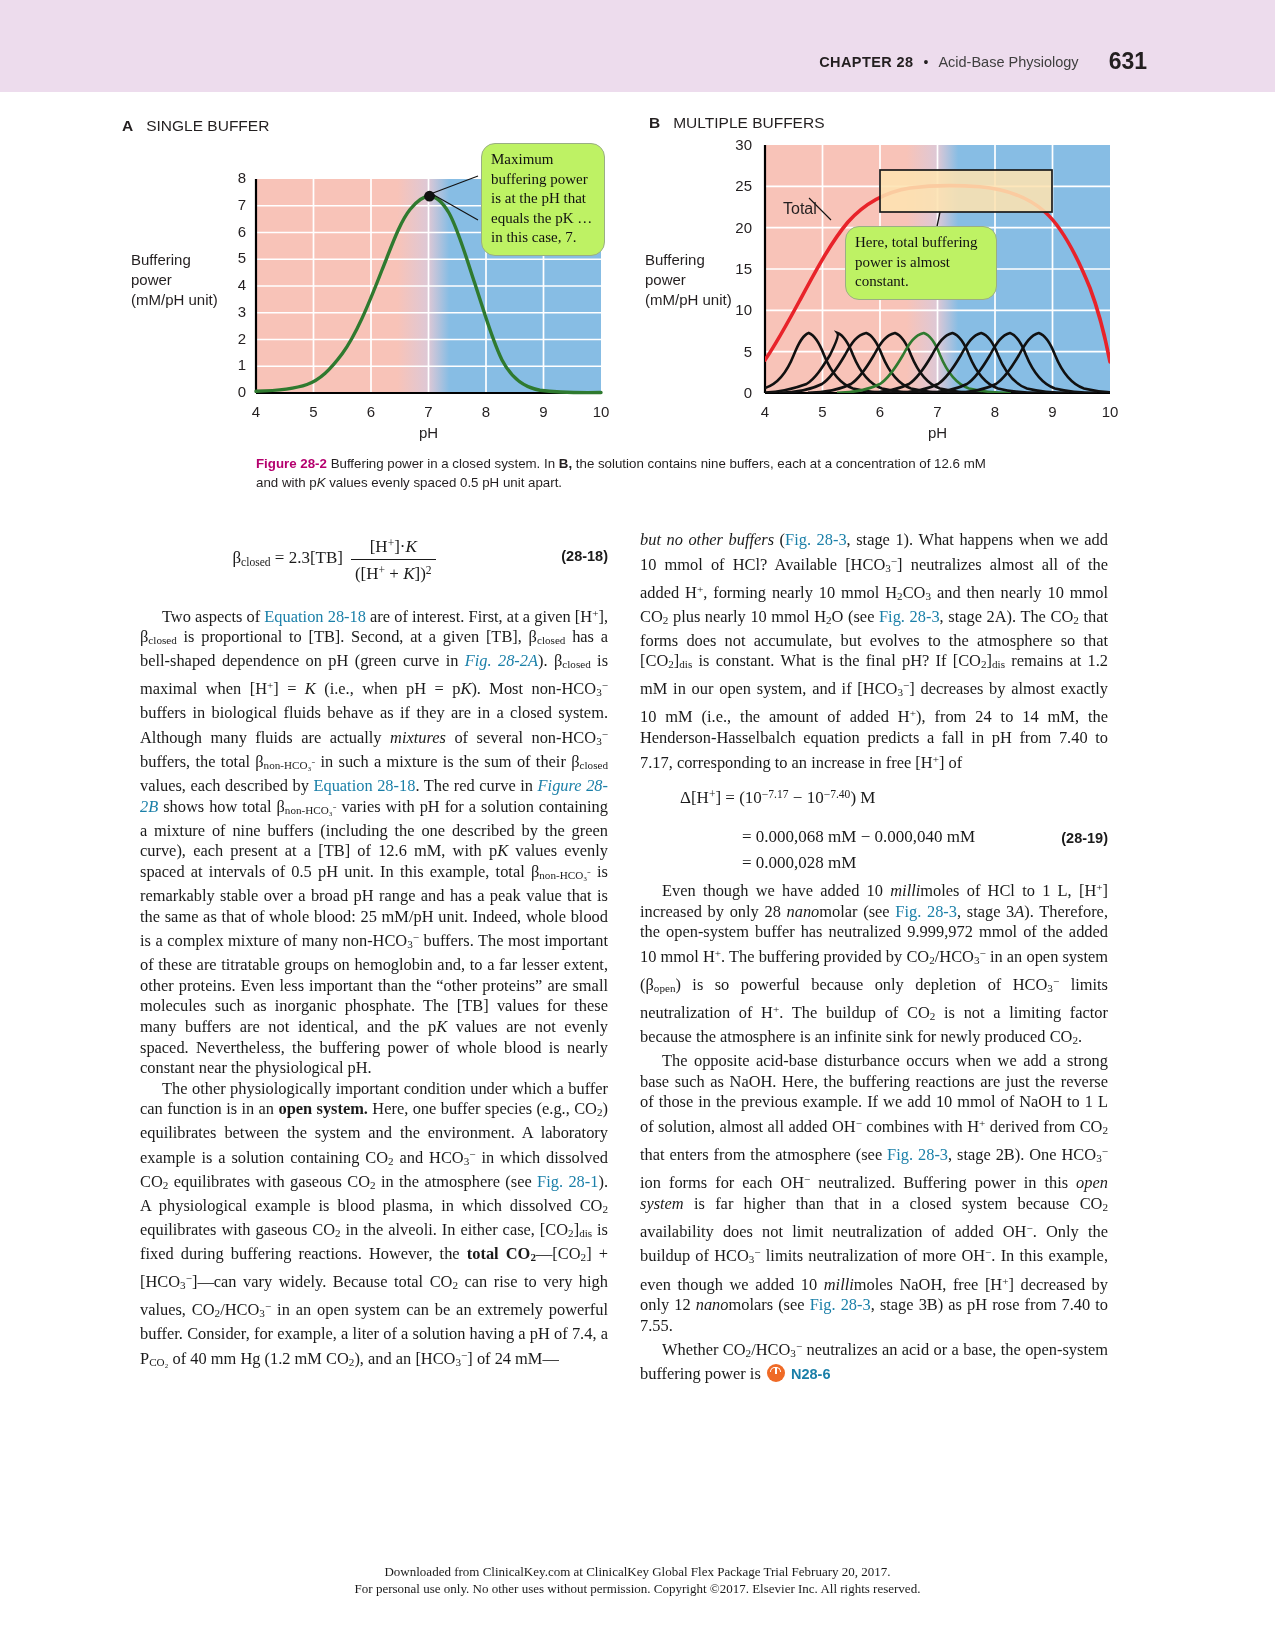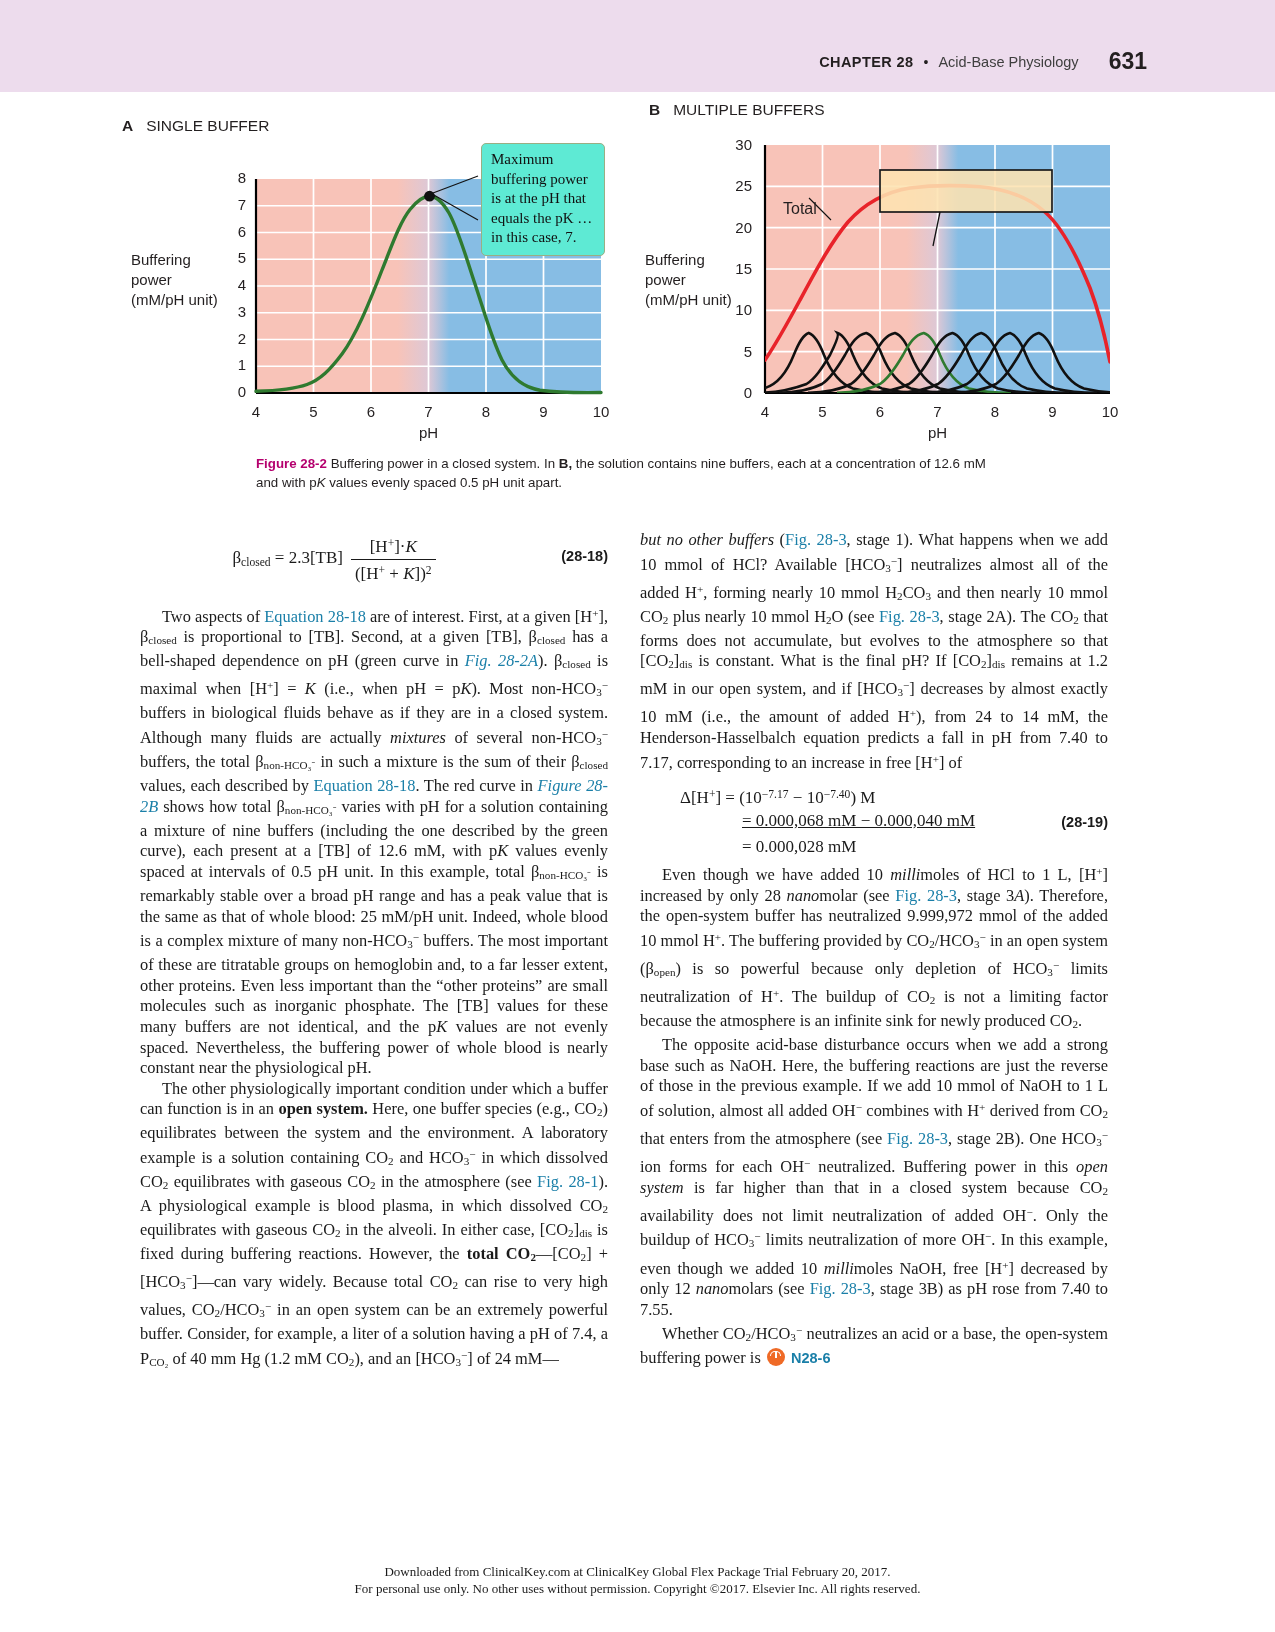--- a/index.html
+++ b/index.html
@@ -44,21 +44,21 @@
   }
   .ticknum{
     position:absolute;font-family:"Liberation Sans", sans-serif;
     font-size:15px;color:#231f20;
   }
   .ytick{text-align:right;}
   .xtick{text-align:center;}
 
   .callout{
     position:absolute;
-    background:#5eead4;border:1px solid #9aae84;border-radius:5px;
+    background:#bef264;border:1px solid #9aae84;border-radius:14px;
     font-family:"Liberation Serif", serif;font-size:15px;line-height:19.5px;
     color:#111;padding:6px 9px 7px 9px;
     box-sizing:border-box;
   }
   .total-lab{
     position:absolute;font-family:"Liberation Sans", sans-serif;font-size:16px;color:#231f20;
   }
 
   
   .caption{
@@ -192,21 +192,21 @@
   <div class="ticknum xtick" style="left:297.5px;top:303px;width:32px;">5</div>
   <div class="ticknum xtick" style="left:355px;top:303px;width:32px;">6</div>
   <div class="ticknum xtick" style="left:412.5px;top:303px;width:32px;">7</div>
   <div class="ticknum xtick" style="left:470px;top:303px;width:32px;">8</div>
   <div class="ticknum xtick" style="left:527.5px;top:303px;width:32px;">9</div>
   <div class="ticknum xtick" style="left:585px;top:303px;width:32px;">10</div>
   <div class="xlab" style="left:412.5px;top:324px;width:32px;text-align:center;">pH</div>
 
   <div class="callout" style="left:481px;top:43px;width:124px;">Maximum buffering power is at the pH that equals the pK … in this case, 7.</div>
 
-  <div class="panel-label" style="left:649px;top:1px;">
+  <div class="panel-label" style="left:649px;top:14px;">
     <b>B</b><span>MULTIPLE BUFFERS</span>
   </div>
 
   <div class="axis-title" style="left:645px;top:150px;width:120px;">
     Buffering<br>power<br>(mM/pH unit)
   </div>
 
   <svg width="640" height="330" style="position:absolute;left:635px;top:28px;">
     <defs>
       <linearGradient id="gradB" x1="0" y1="0" x2="1" y2="0">
@@ -279,20 +279,21 @@
   <div class="ticknum xtick" style="left:806.5px;top:303px;width:32px;">5</div>
   <div class="ticknum xtick" style="left:864px;top:303px;width:32px;">6</div>
   <div class="ticknum xtick" style="left:921.5px;top:303px;width:32px;">7</div>
   <div class="ticknum xtick" style="left:979px;top:303px;width:32px;">8</div>
   <div class="ticknum xtick" style="left:1036.5px;top:303px;width:32px;">9</div>
   <div class="ticknum xtick" style="left:1094px;top:303px;width:32px;">10</div>
   <div class="xlab" style="left:921.5px;top:324px;width:32px;text-align:center;">pH</div>
 
   <div class="total-lab" style="left:783px;top:100px;">Total</div>
 
+  <div class="callout" style="left:845px;top:126px;width:152px;">Here, total buffering power is almost constant.</div>
 </div>
 
 <div class="caption">
   <span class="figno">Figure 28-2</span><span>  Buffering power in a closed system. In </span><b>B,</b><span> the solution contains nine buffers, each at a concentration of 12.6 mM and with p</span><i>K</i><span> values evenly spaced 0.5 pH unit apart.</span>
 </div>
 
 <div class="col col-left">
 
   <div class="eq" style="text-align:center;margin-top:4px;margin-bottom:18px;">
     <span style="position:relative;left:-36px;">
@@ -307,21 +308,21 @@
 </div>
 
 <div class="col col-right">
 
   <p class="noind"><i>but no other buffers</i><span> (</span><span class="lnk">Fig. 28-3</span><span>, stage 1). What happens when we add 10 mmol of HCl? Available [HCO</span><sub>3</sub><sup>−</sup><span>] neutralizes almost all of the added H</span><sup>+</sup><span>, forming nearly 10 mmol H</span><sub>2</sub><span>CO</span><sub>3</sub><span> and then nearly 10 mmol CO</span><sub>2</sub><span> plus nearly 10 mmol H</span><sub>2</sub><span>O (see </span><span class="lnk">Fig. 28-3</span><span>, stage 2A). The CO</span><sub>2</sub><span> that forms does not accumulate, but evolves to the atmosphere so that [CO</span><sub>2</sub><span>]</span><sub>dis</sub><span> is constant. What is the final pH? If [CO</span><sub>2</sub><span>]</span><sub>dis</sub><span> remains at 1.2 mM in our open system, and if [HCO</span><sub>3</sub><sup>−</sup><span>] decreases by almost exactly 10 mM (i.e., the amount of added H</span><sup>+</sup><span>), from 24 to 14 mM, the Henderson-Hasselbalch equation predicts a fall in pH from 7.40 to 7.17, corresponding to an increase in free [H</span><sup>+</sup><span>] of</span></p>
 
   <div class="eq" style="text-align:left;margin:12px 0 4px 0;">
     <div style="padding-left:40px;">
       <span>Δ[H</span><sup>+</sup><span>] = (10</span><sup>−7.17</sup><span> − 10</span><sup>−7.40</sup><span>) M</span>
     </div>
-    <div style="padding-left:102px;margin-top:2px;position:relative;text-decoration:underline;">
+    <div style="padding-left:102px;margin-top:18px;position:relative;">
       <span>= 0.000,068 mM − 0.000,040 mM</span>
       <span class="eqnum" style="top:1px;">(28-19)</span>
     </div>
     <div style="padding-left:102px;margin-top:5px;">
       <span>= 0.000,028 mM</span>
     </div>
   </div>
 
   <p><span>Even though we have added 10 </span><i>milli</i><span>moles of HCl to 1 L, [H</span><sup>+</sup><span>] increased by only 28 </span><i>nano</i><span>molar (see </span><span class="lnk">Fig. 28-3</span><span>, stage 3</span><i>A</i><span>). Therefore, the open-system buffer has neutralized 9.999,972 mmol of the added 10 mmol H</span><sup>+</sup><span>. The buffering provided by CO</span><sub>2</sub><span>/HCO</span><sub>3</sub><sup>−</sup><span> in an open system (β</span><sub>open</sub><span>) is so powerful because only depletion of HCO</span><sub>3</sub><sup>−</sup><span> limits neutralization of H</span><sup>+</sup><span>. The buildup of CO</span><sub>2</sub><span> is not a limiting factor because the atmosphere is an infinite sink for newly produced CO</span><sub>2</sub><span>.</span></p>
 

